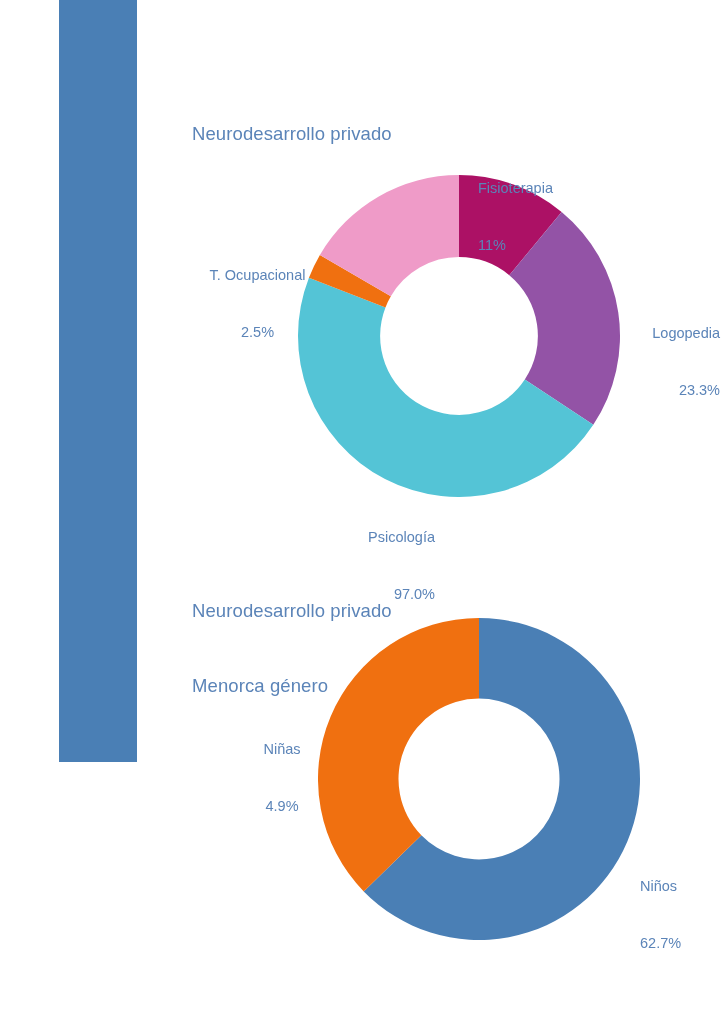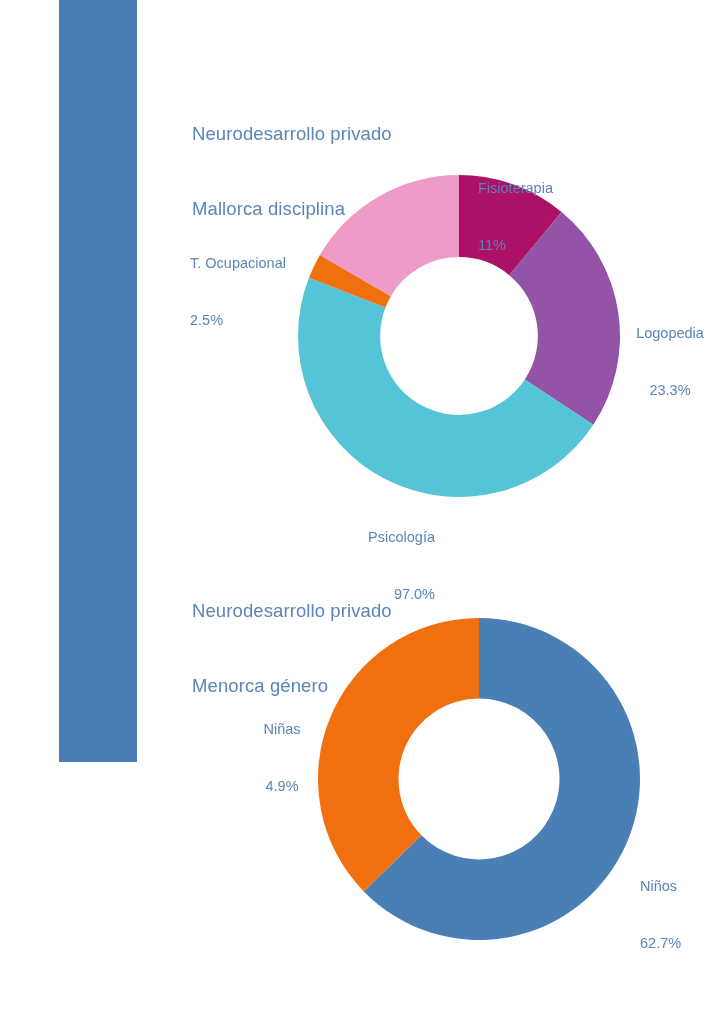--- a/index.html
+++ b/index.html
@@ -56,39 +56,38 @@
     font-size: 14.5px;
     line-height: 19px;
     white-space: pre;
     font-weight: 400;
   }
   .dlabel .nm { display: block; }
   .dlabel .pc { display: block; }
 
   
   #lab-fisio  { left: 478px; top: 141px; width: 110px; text-align: left; }
-  #lab-logo   { left: 620px; top: 286px; width: 100px; text-align: center; }
+  #lab-logo   { left: 620px; top: 286px; width: 100px; text-align: right; }
   #lab-psico  { left: 305px; top: 490px; width: 130px; text-align: right; }
-  #lab-tocu   { left: 190px; top: 216px; width: 135px; text-align: left; }
+  #lab-tocu   { left: 190px; top: 228px; width: 135px; text-align: center; }
   #lab-nemo   { left: 300px; top: 150px; width: 120px; text-align: center; }
 
   
-  #lab-ninas  { left: 237px; top: 682px; width: 90px; text-align: center; }
+  #lab-ninas  { left: 237px; top: 702px; width: 90px; text-align: center; }
   #lab-ninos  { left: 640px; top: 839px; width: 90px; text-align: left; }
 </style>
 </head>
 <body>
 
 <div id="page">
 
   <div class="side-bar"></div>
 
   <div class="section-title" id="title-1">
     <span class="title-line">Neurodesarrollo privado</span>
-    <span class="title-line">Mallorca disciplina</span>
   </div>
 
   <div class="chart-wrap" id="chart-1">
     <svg class="donut-svg" viewBox="0 0 322 322">
       <g id="slices-1">
           <path d="M 161 0 A 161 161 0 0 1 263.62526234953907 36.94736791309795 L 211.28637855127414 100.214210277418 A 78.89 78.89 0 0 0 161 82.11 Z" fill="#AC1165"></path>
           <path d="M 263.62526234953907 36.94736791309795 A 161 161 0 0 1 295.28662781172056 249.8149851711773 L 226.80044762774307 204.5193427338769 A 78.89 78.89 0 0 0 211.28637855127414 100.214210277418 Z" fill="#9353A6"></path>
           <path d="M 295.28662781172056 249.8149851711773 A 161 161 0 0 1 10.936550894228048 102.67366596056809 L 87.46890993817175 132.42009632067837 A 78.89 78.89 0 0 0 226.80044762774307 204.5193427338769 Z" fill="#54C4D6"></path>
           <path d="M 10.936550894228048 102.67366596056809 A 161 161 0 0 1 21.90832983195355 79.91666453664246 L 92.84508161765723 121.2691656229548 A 78.89 78.89 0 0 0 87.46890993817175 132.42009632067837 Z" fill="#F07010"></path>
           <path d="M 21.90832983195355 79.91666453664246 A 161 161 0 0 1 160.99999999999997 0 L 160.99999999999997 82.11 A 78.89 78.89 0 0 0 92.84508161765723 121.2691656229548 Z" fill="#EF9BC8"></path>

